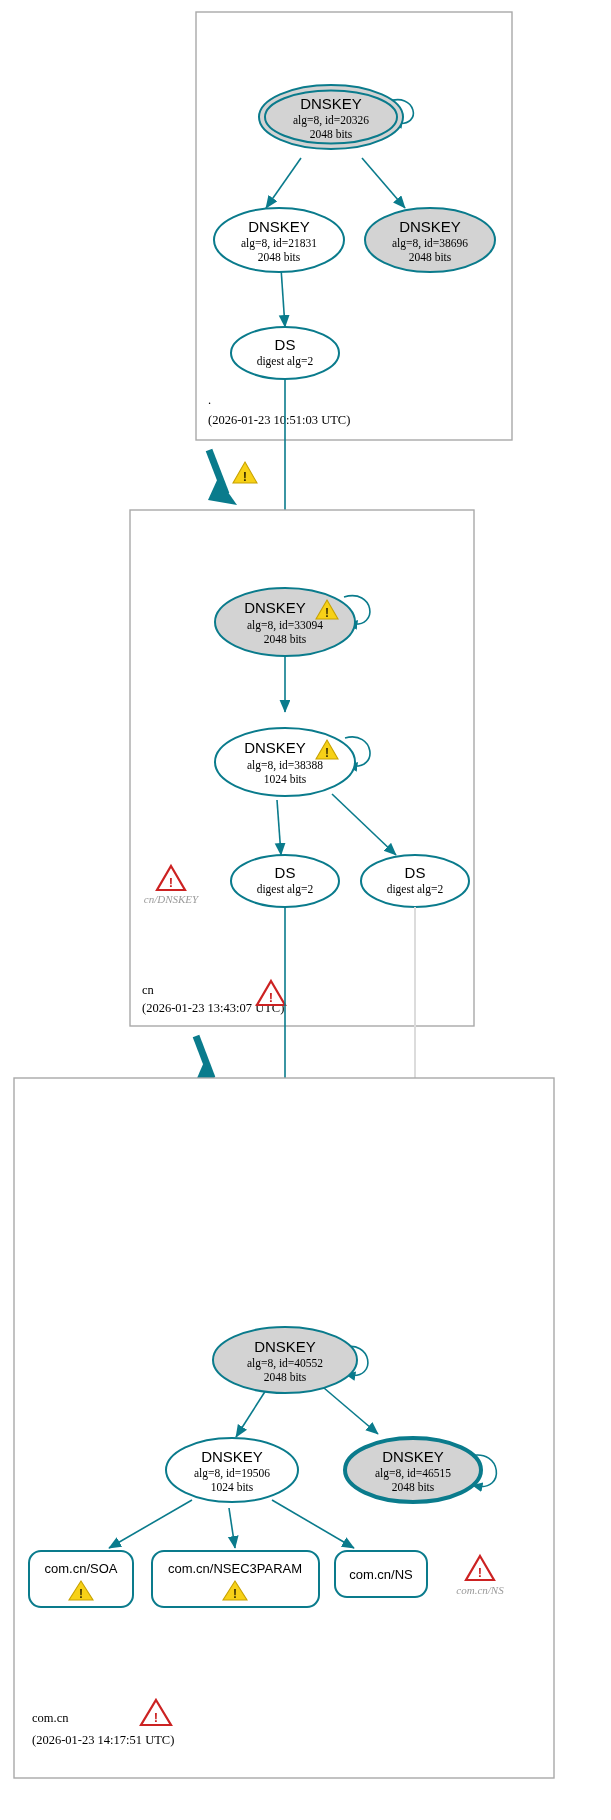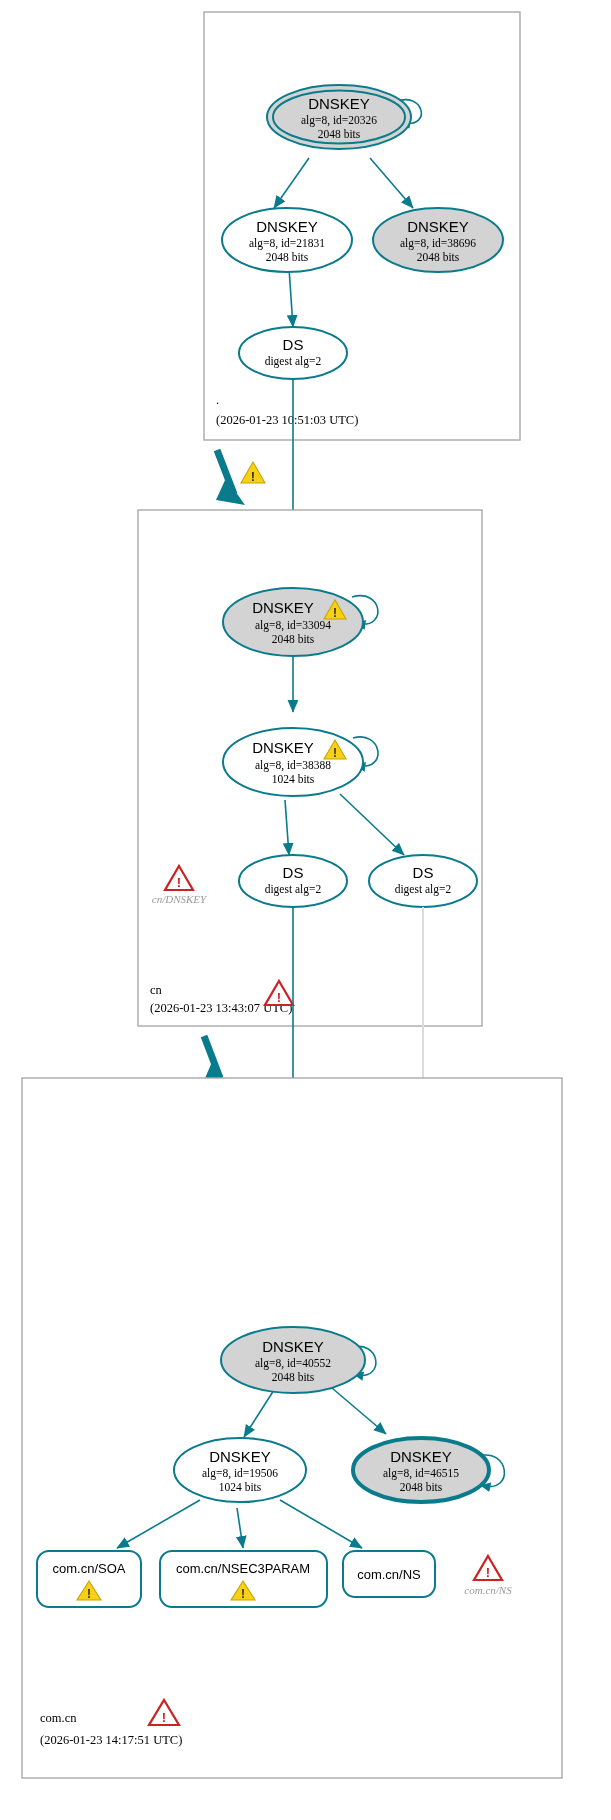--- a/index.html
+++ b/index.html
@@ -1,17 +1,17 @@
 <!DOCTYPE html>
 <html><head>
 <meta charset="utf-8">
 <style>
   html,body{margin:0;padding:0;background:#ffffff;}
   body{width:611px;height:1820px;position:relative;font-family:"Liberation Sans",sans-serif;overflow:hidden;}
-  #stage{position:absolute;left:12px;top:0;width:533px;height:1820px;}
+  #stage{position:absolute;left:4px;top:0;width:533px;height:1820px;}
   svg{display:block;}
   .zonebox{fill:#ffffff;stroke:#a9a9a9;stroke-width:1.4;}
   .node-ell{stroke:#0a7b8c;stroke-width:2;}
   .fill-gray{fill:#d3d3d3;}
   .fill-white{fill:#ffffff;}
   .edge{stroke:#0a7b8c;stroke-width:1.6;fill:none;}
   .edge-thick{stroke:#0a7b8c;stroke-width:7;fill:none;}
   .edge-dash{stroke:#dcdcdc;stroke-width:2;fill:none;}
   .t-title{font-family:"Liberation Sans",sans-serif;font-size:15px;fill:#000;}
   .t-sub{font-family:"Liberation Serif",serif;font-size:11.5px;fill:#000;}

